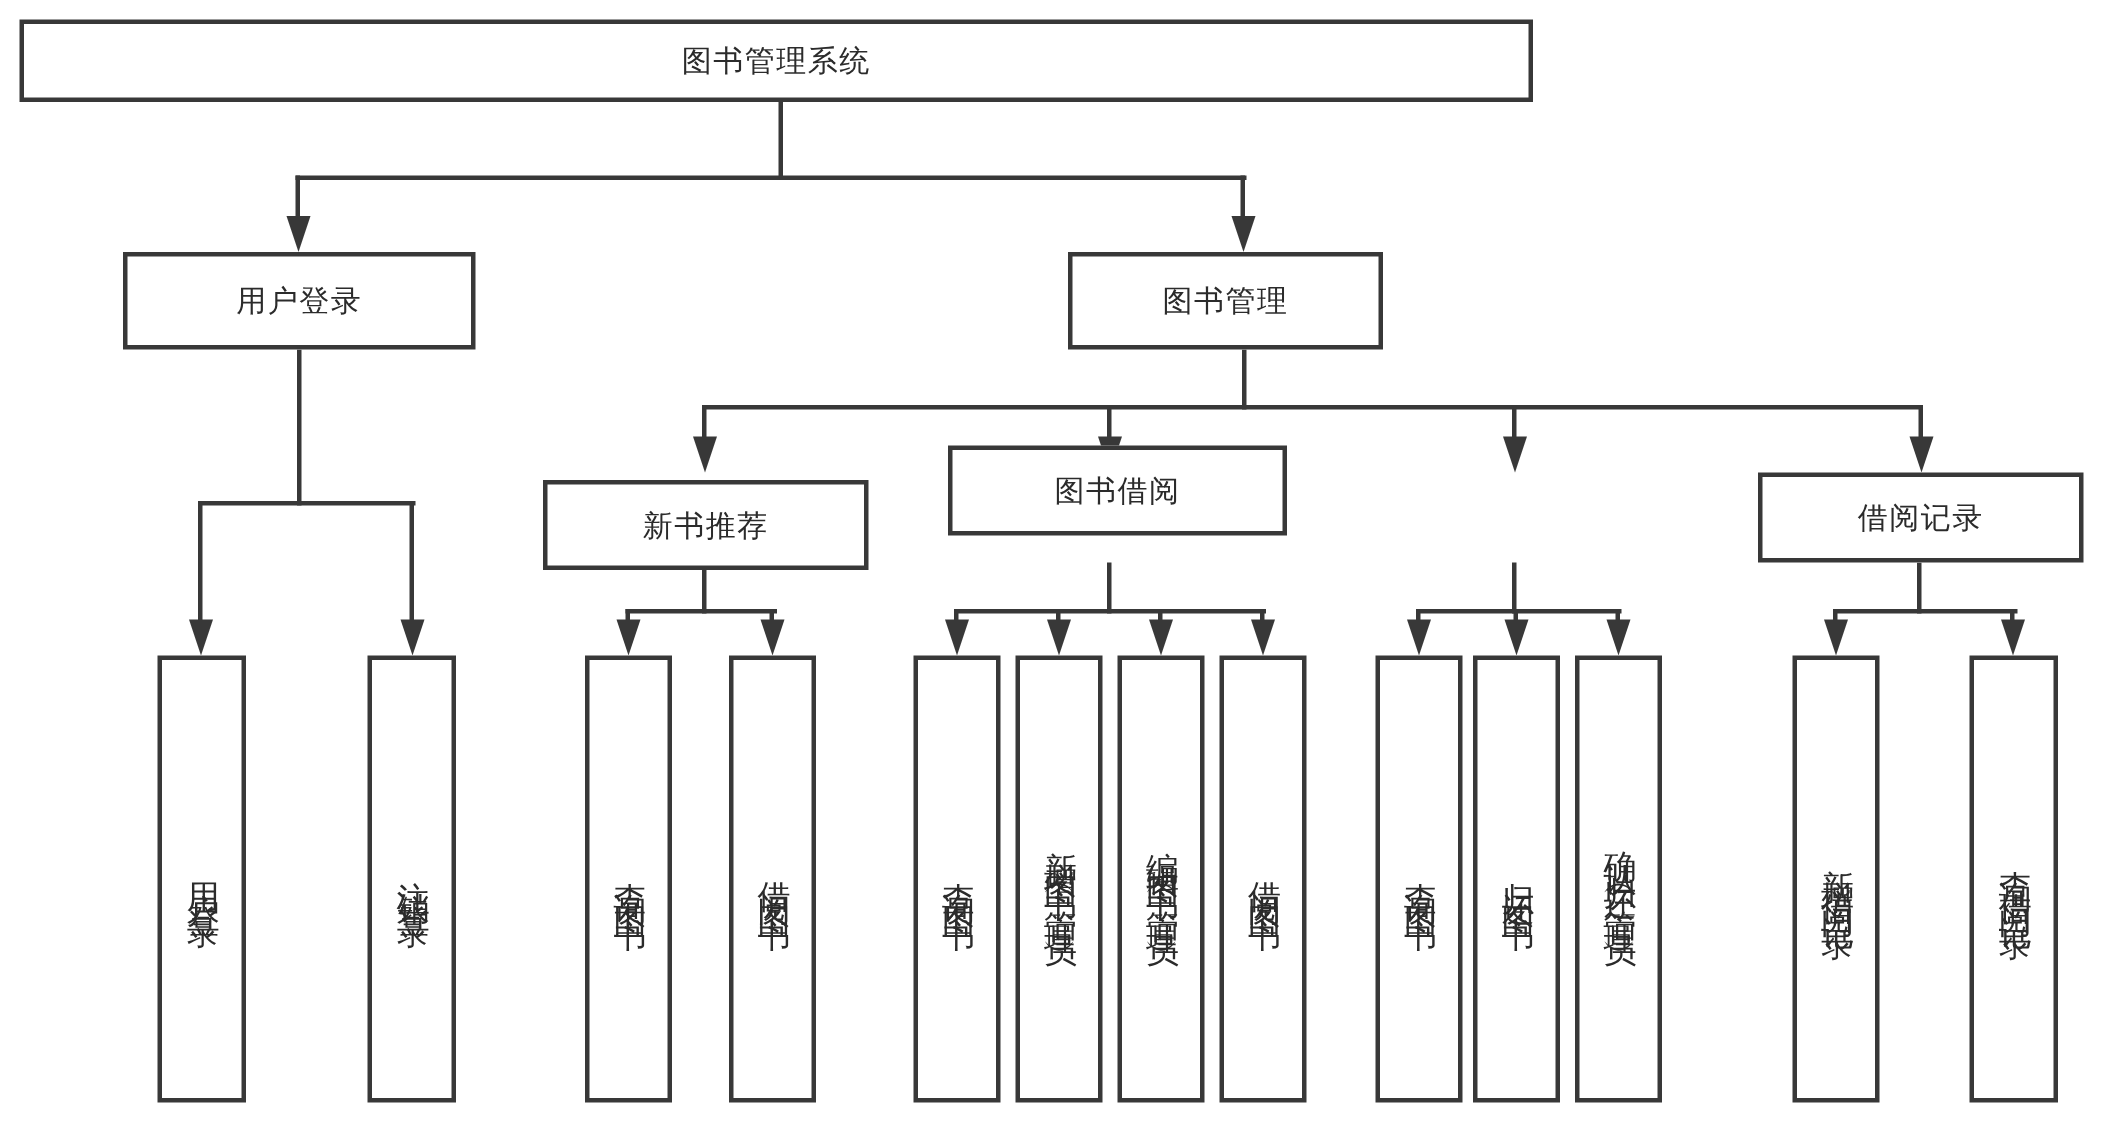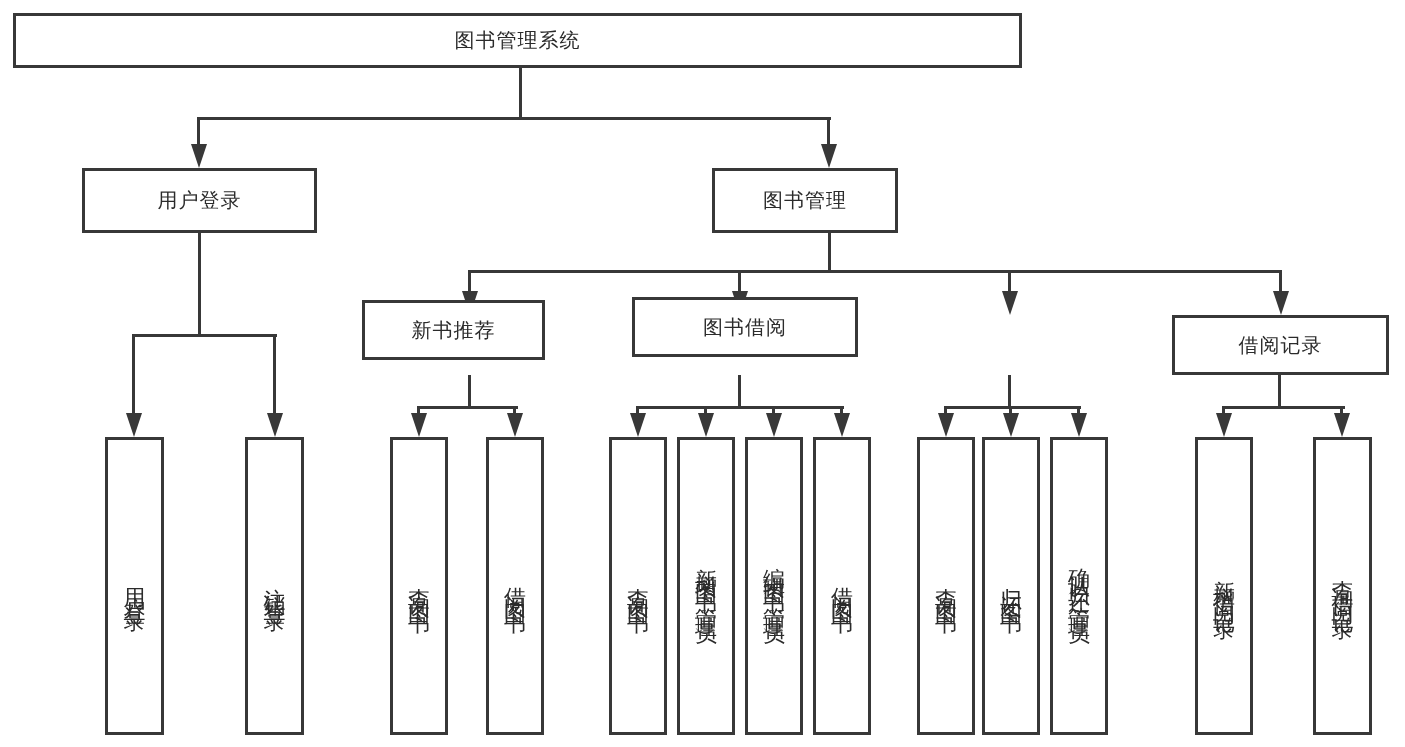--- a/index.html
+++ b/index.html
@@ -119,25 +119,25 @@
   <div class="arrow" style="left:1334px;top:413px"></div>
 
   <div class="box box-h" style="left:13px;top:13px;width:1009px;height:55px">
     <span>图书管理系统</span>
   </div>
 
   <div class="box box-h" style="left:82px;top:168px;width:235px;height:65px">
     <span>用户登录</span>
   </div>
 
-  <div class="box box-h" style="left:712px;top:168px;width:186px;height:65px">
+  <div class="box box-h" style="left:712px;top:168px;width:210px;height:65px">
     <span>图书管理</span>
   </div>
 
-  <div class="box box-h" style="left:362px;top:300px;width:183px;height:60px">
+  <div class="box box-h" style="left:362px;top:320px;width:217px;height:60px">
     <span>新书推荐</span>
   </div>
 
   <div class="box box-h" style="left:632px;top:297px;width:226px;height:60px">
     <span>图书借阅</span>
   </div>
 
 
   <div class="box box-h" style="left:1172px;top:315px;width:217px;height:60px">
     <span>借阅记录</span>

